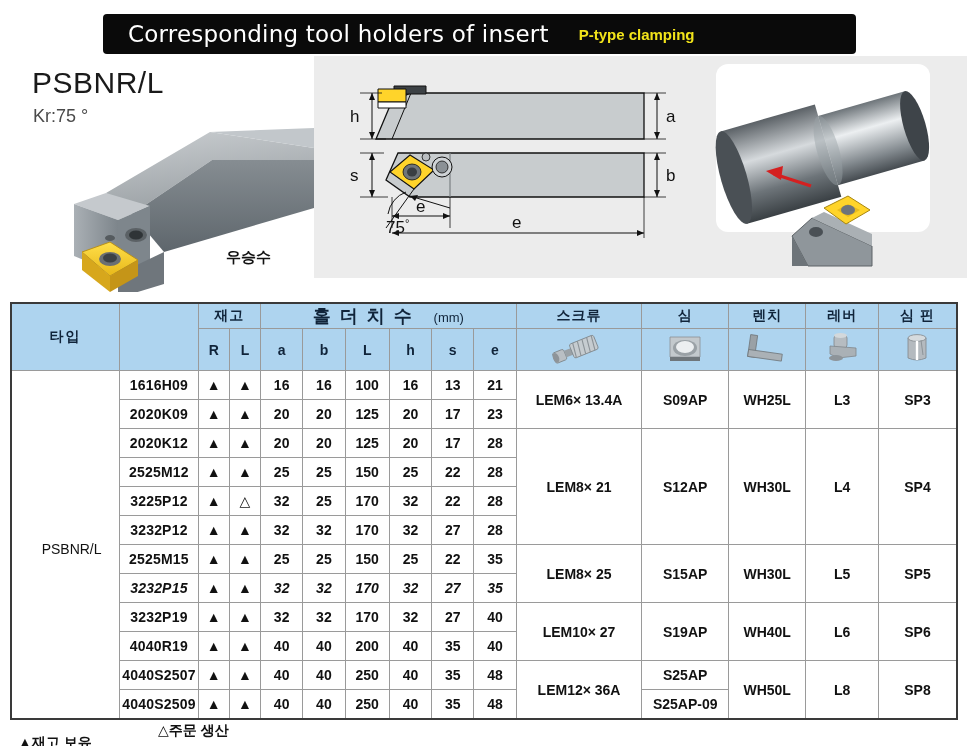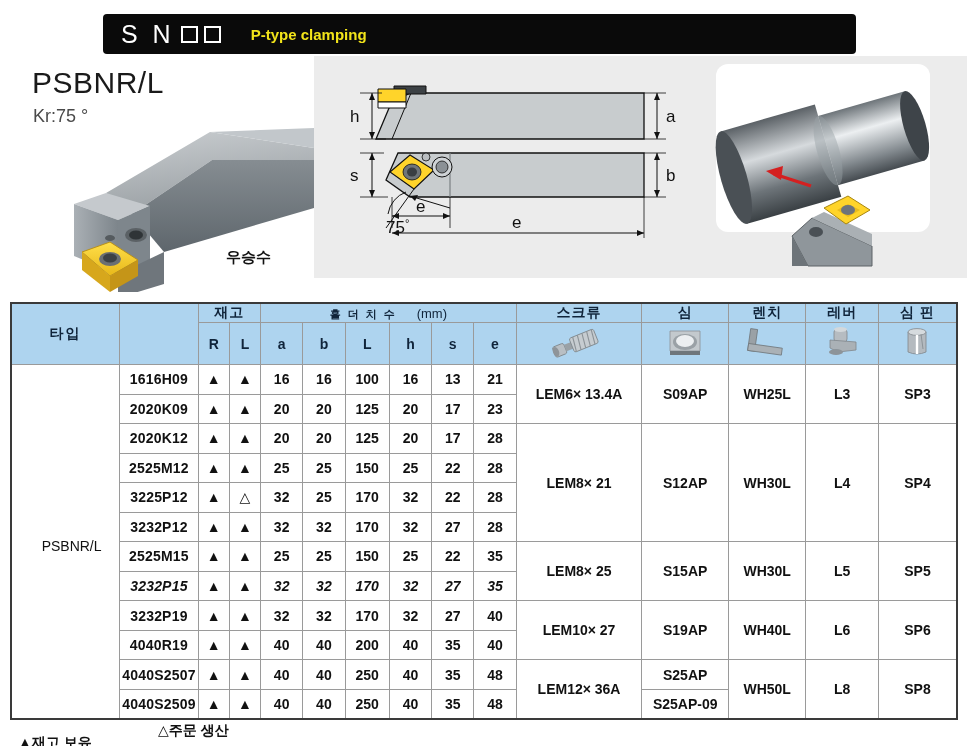--- a/index.html
+++ b/index.html
@@ -75,21 +75,21 @@
     border: 2px solid #3a3a3a;
   }
   table.spec th, table.spec td {
     border: 1px solid #9a9a9a;
     text-align: center; vertical-align: middle;
     font-size: 14px; color: #111;
   }
   table.spec thead th {
     background: #aed4ef; font-weight: bold; color: #10243a;
   }
-  .hdr-kor { font-size: 11px; letter-spacing: 2px; }
+  .hdr-kor { font-size: 18px; letter-spacing: 2px; }
   .hdr-kor-n { font-size: 15px; letter-spacing: 1px; }
   .hdr-unit { font-size: 13px; font-weight: normal; letter-spacing: 0; }
   .hdr-ltr { font-size: 14px; font-weight: bold; }
   .icon-cell { background: #ffffff; height: 38px; padding: 2px; }
   .type-cell {
     text-align: left; padding-left: 12px; vertical-align: top;
     font-size: 16px; font-weight: normal; padding-top: 8px;
   }
   td.code { font-weight: bold; font-size: 14px; letter-spacing: .2px; }
   td.num { font-weight: bold; font-size: 14px; }
@@ -103,25 +103,21 @@
   .foot-1 { left: 0; margin-top: 12px; }
   .foot-2 { left: 140px; }
 </style>
 </head>
 <body>
 
 <div id="page">
 
   <div class="banner-wrap">
     <div class="banner">
-      <span class="banner-code">
-        <span>S N</span>
-        <span class="code-sq"></span>
-        <span class="code-sq"></span>
-      </span>
+      <span class="banner-title">Corresponding tool holders of insert</span>
       <span class="banner-sub">P-type clamping</span>
     </div>
   </div>
 
   <div class="panels">
 
     <div class="panel-left">
       <span class="prod-name">PSBNR/L</span>
       <span class="prod-kr">Kr:75 °</span>
       <span class="hand-label">우승수</span>

